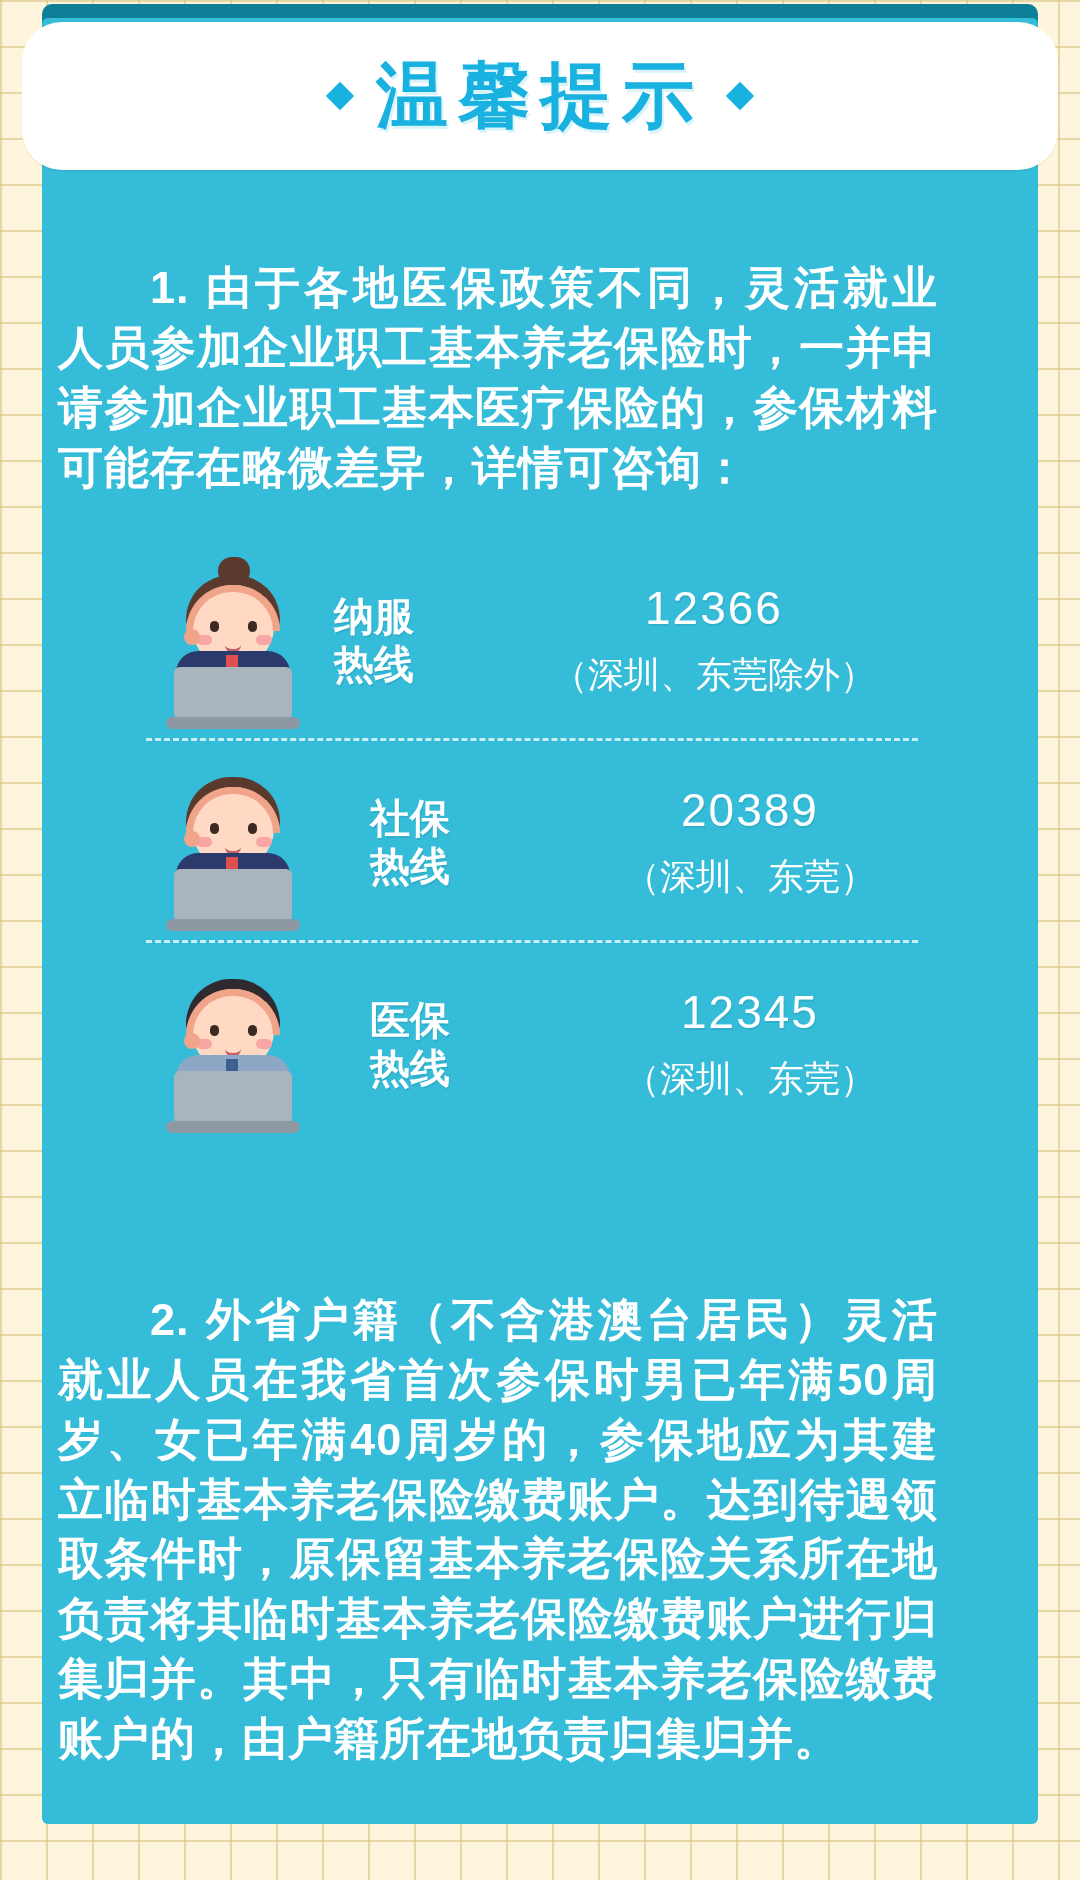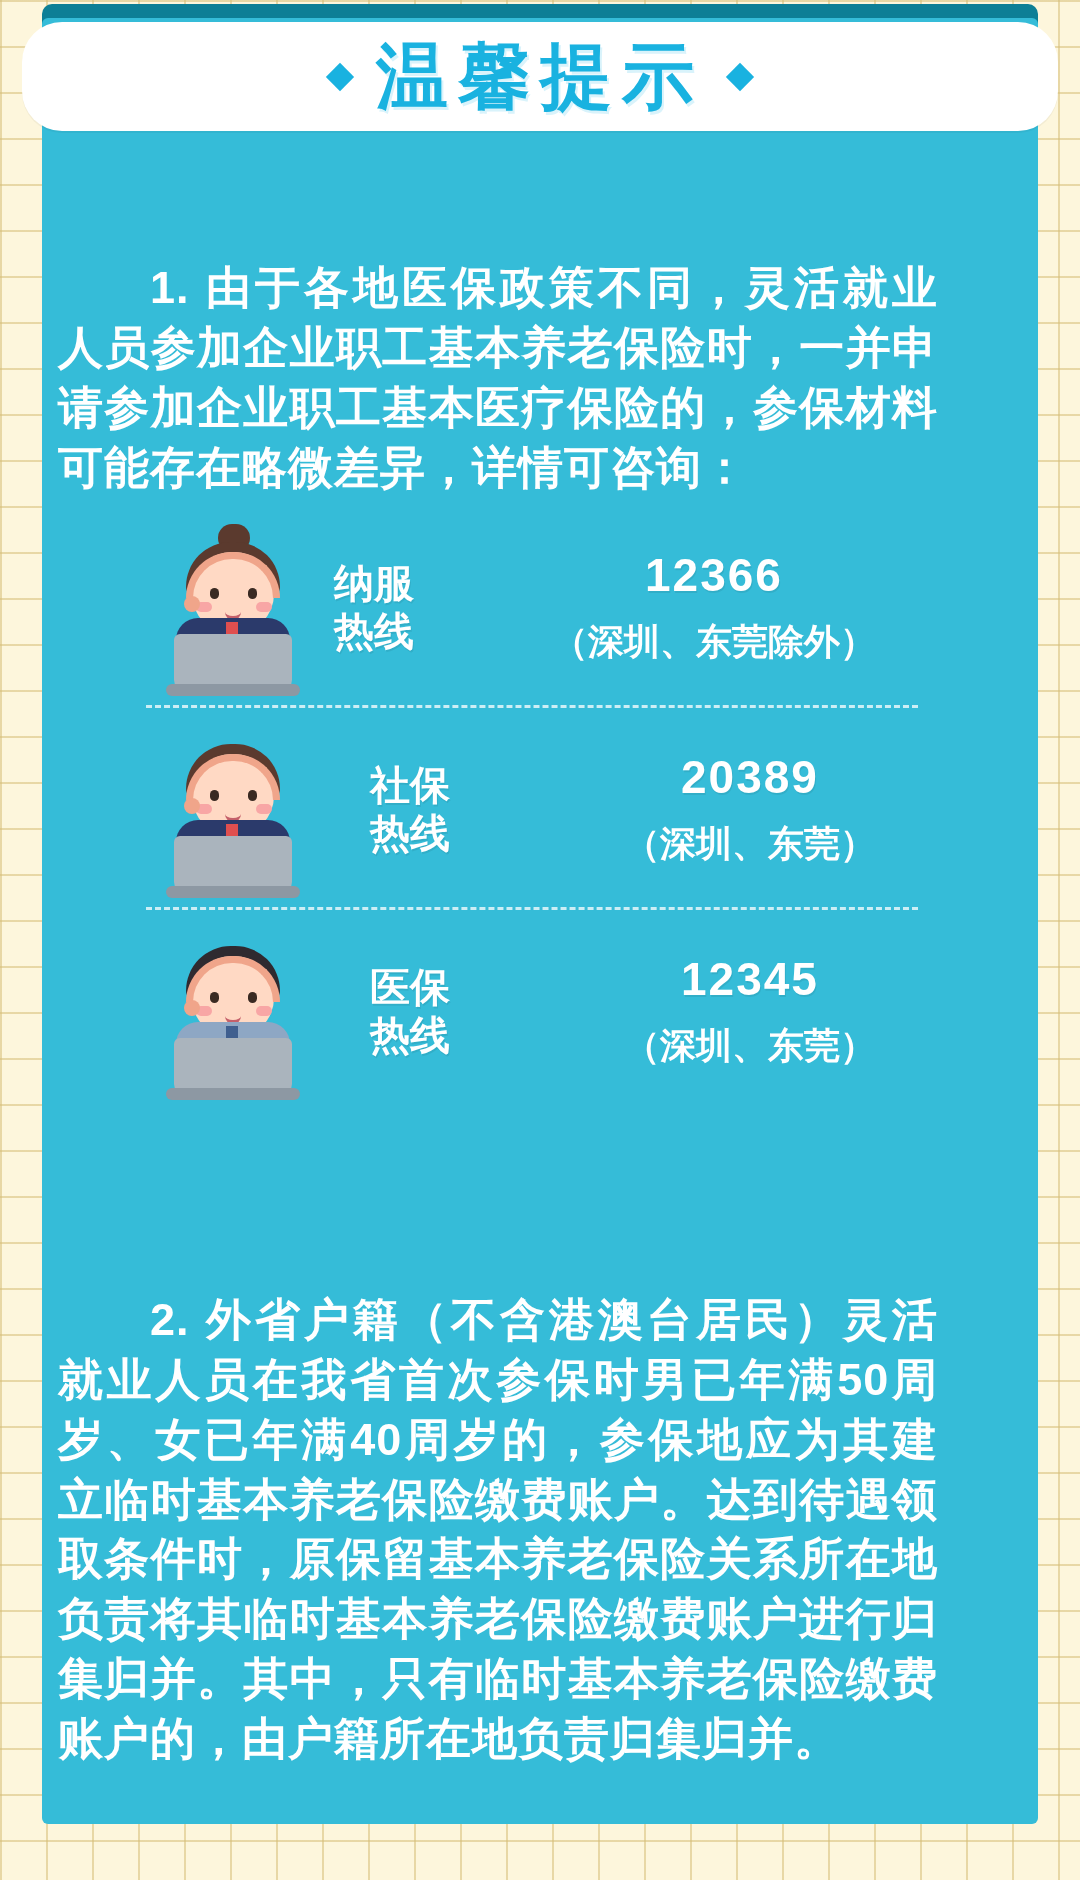--- a/index.html
+++ b/index.html
@@ -47,21 +47,21 @@
     width: 996px;
     height: 190px;
     background: #0d7f96;
     border-radius: 10px;
   }
   .header-plate {
     position: absolute;
     left: 22px;
     top: 22px;
     width: 1036px;
-    height: 109px;
+    height: 148px;
     background: #ffffff;
     border-radius: 40px;
     box-shadow: 0 2px 0 rgba(0,0,0,0.04);
     display: flex;
     align-items: center;
     justify-content: center;
   }
   .header-title {
     font-size: 72px;
     font-weight: bold;
@@ -93,21 +93,21 @@
     text-align: justify;
   }
   .para.p1 { top: 258px; }
   .para.p2 { top: 1290px; }
   .indent { display: inline-block; width: 92px; }
 
   
   .hotlines {
     position: absolute;
     left: 58px;
-    top: 517px;
+    top: 550px;
     width: 880px;
   }
   .hotline-row {
     height: 180px;
     display: flex;
     align-items: center;
     position: relative;
   }
   .hotline-row + .hotline-row { margin-top: 22px; gap: 36px; }
   .divider {
@@ -135,27 +135,27 @@
     text-shadow: 1px 2px 0 rgba(0,0,0,0.07);
   }
   .numbers {
     margin-left: 26px;
     color: #ffffff;
     text-align: center;
     flex: 1;
   }
   .num {
     font-size: 46px;
-    font-weight: bold;
+    font-weight: normal;
     letter-spacing: 2px;
     text-shadow: 1px 2px 0 rgba(0,0,0,0.07);
   }
   .note {
     font-size: 36px;
-    font-weight: bold;
+    font-weight: normal;
     margin-top: 16px;
   }
 
   
   .a-body {
     position: absolute;
     left: 18px; top: 96px;
     width: 114px; height: 72px;
     background: #2b3a6b;
     border-radius: 22px 22px 6px 6px;

